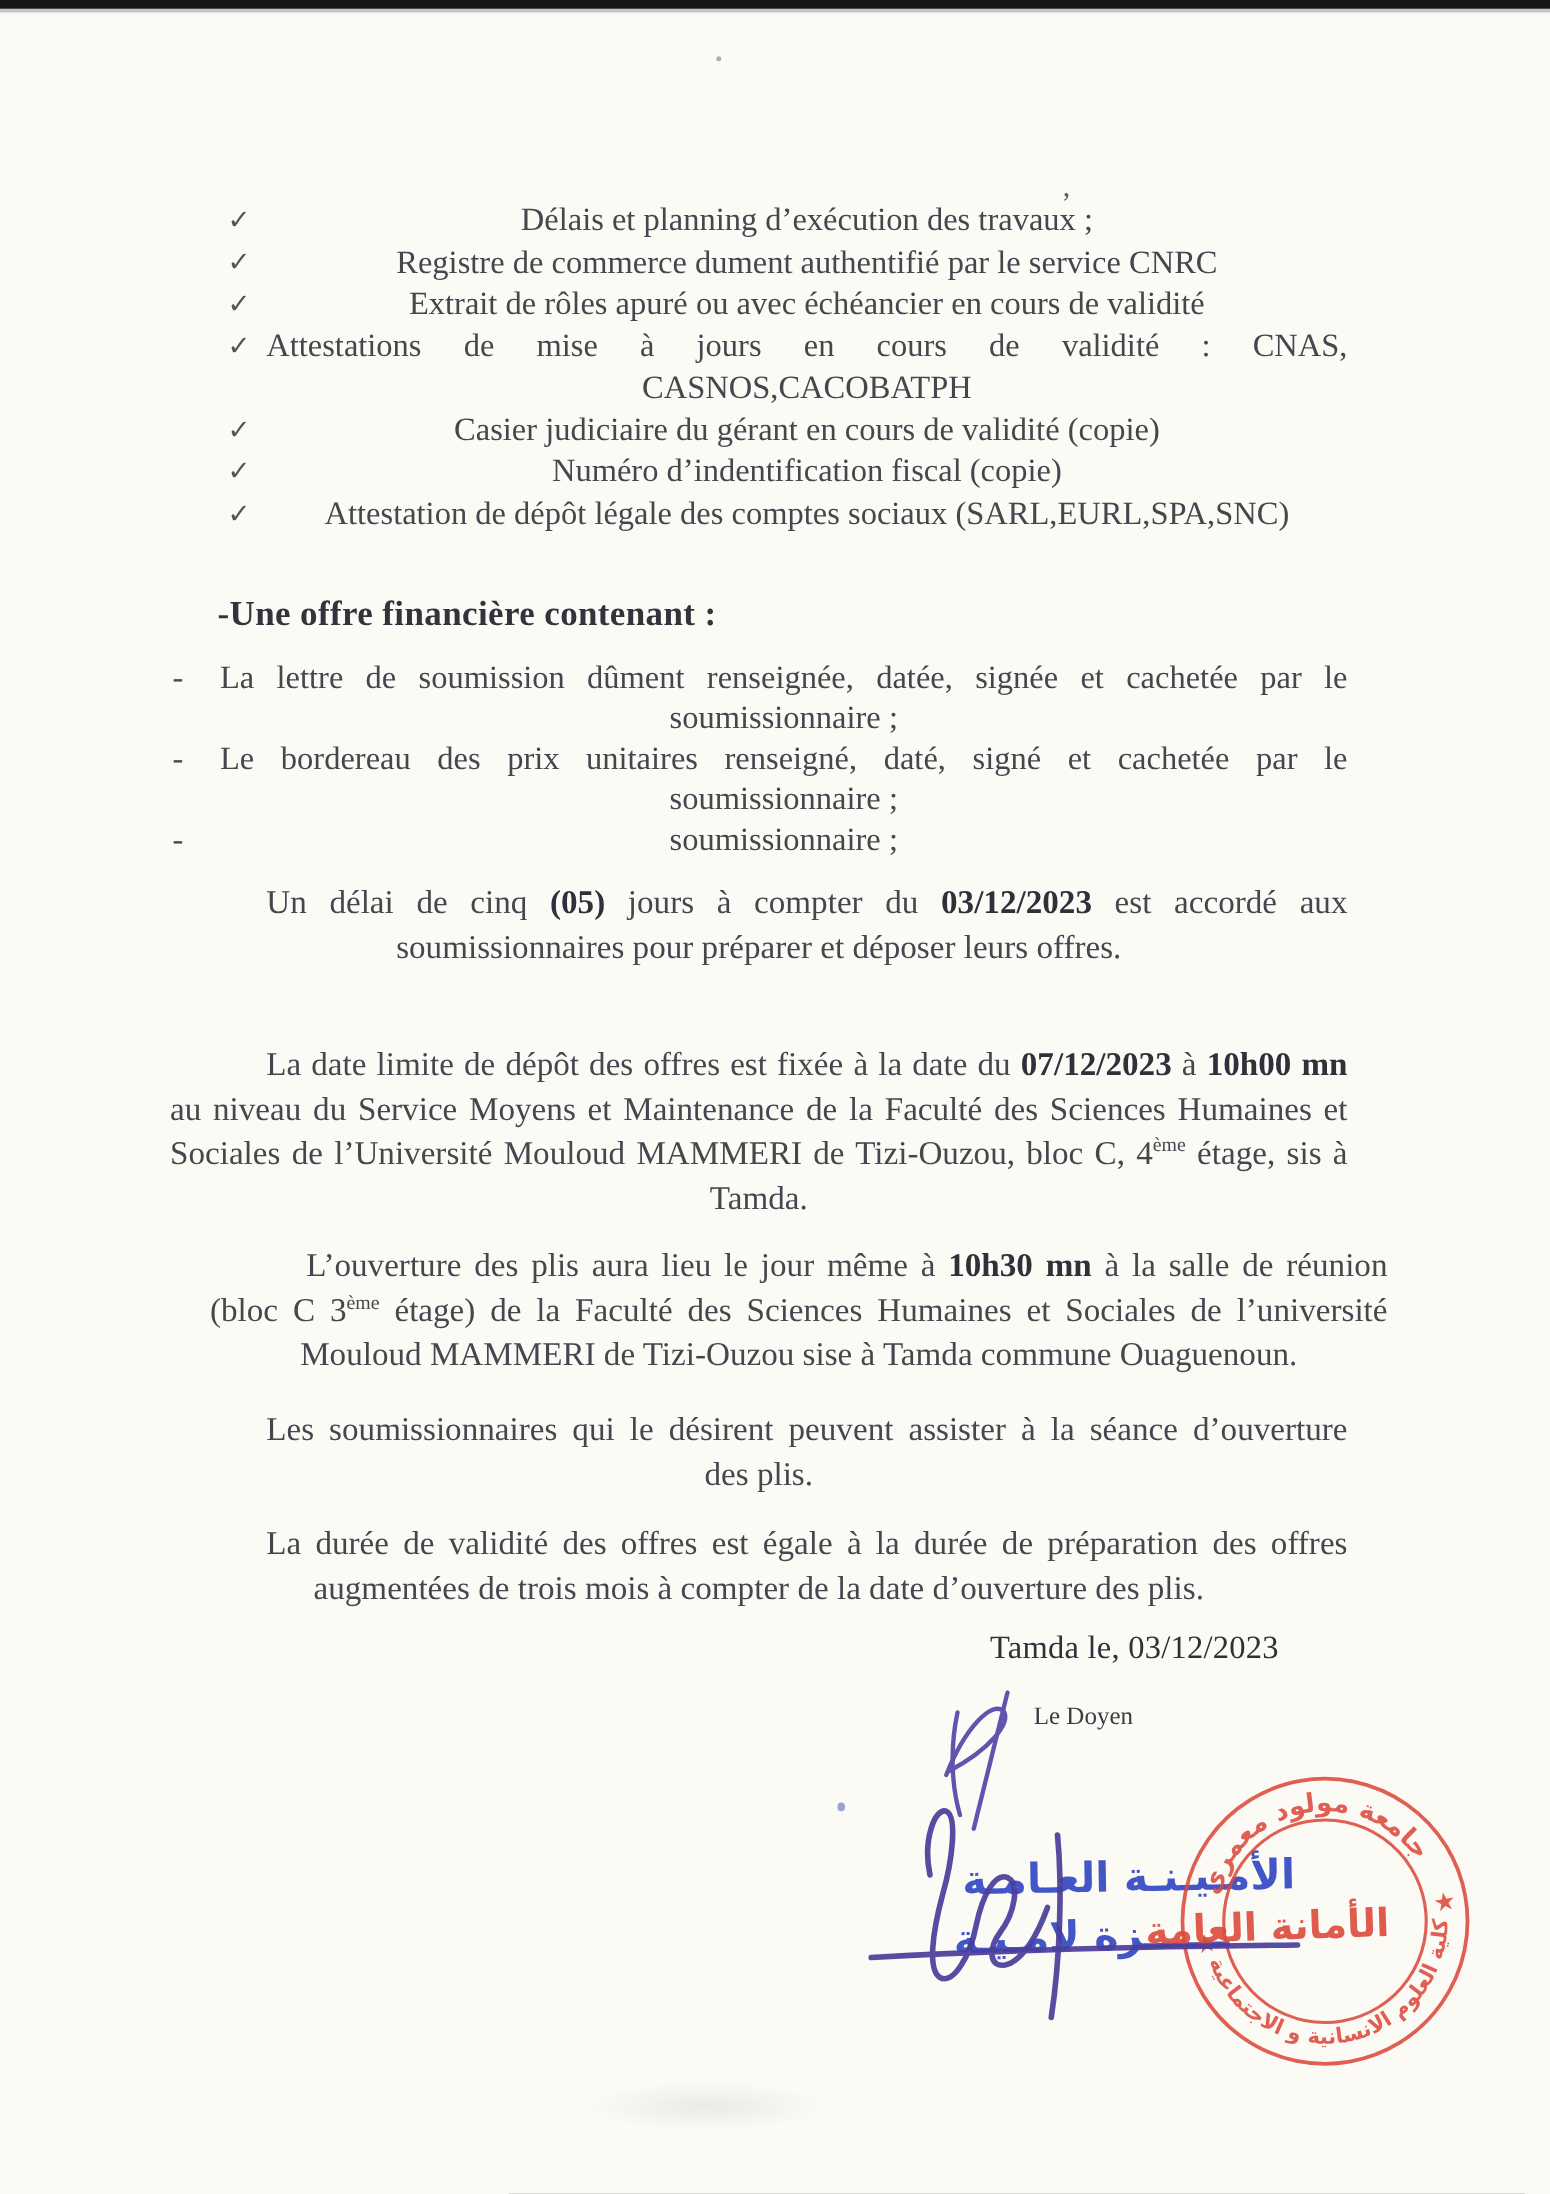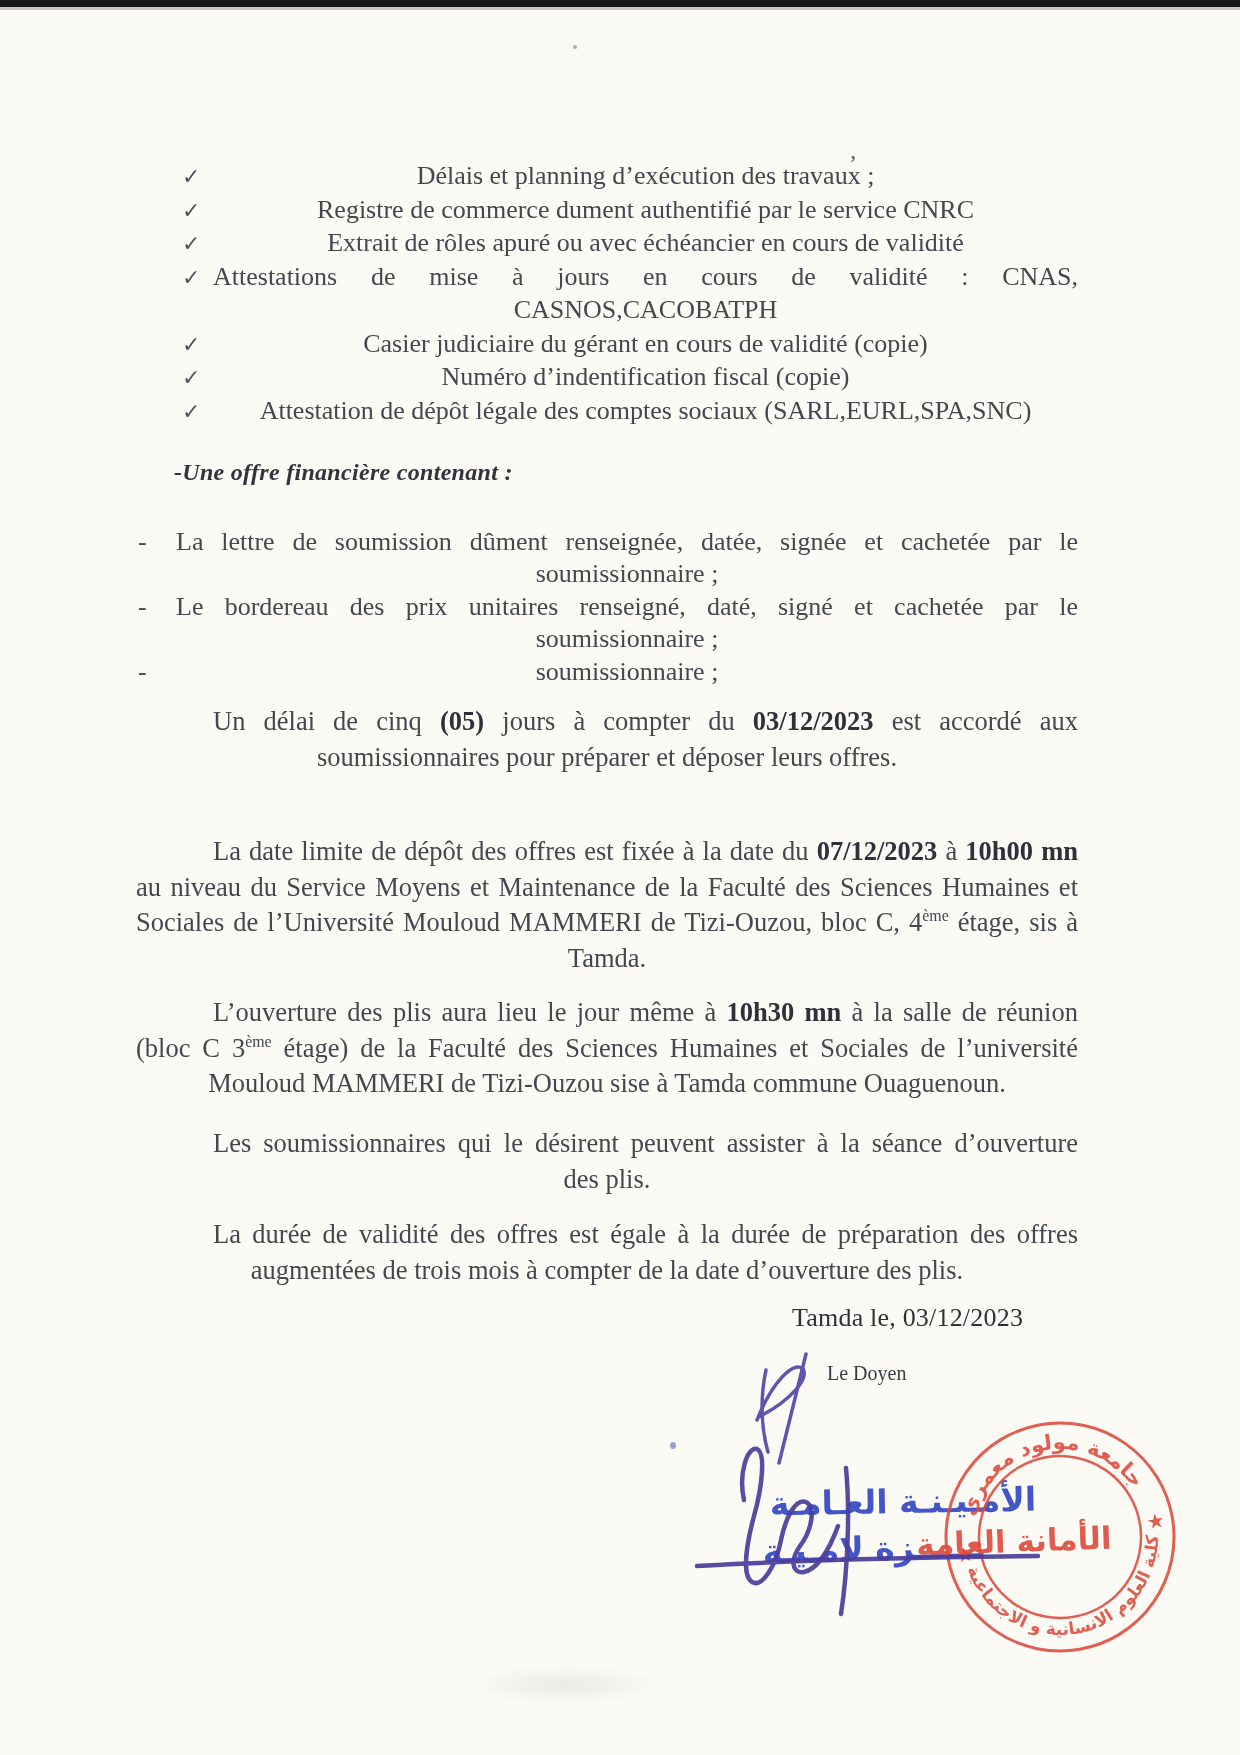--- a/index.html
+++ b/index.html
@@ -16,21 +16,21 @@
   .top-edge2{position:absolute;top:7px;left:0;width:100%;height:3px;background:rgba(40,40,40,.25);}
 
   
   .checklist{list-style:none;margin:0;padding:0;position:absolute;left:182px;top:159px;width:896px;
     font-size:26px;line-height:33.5px;}
   .chk{position:relative;padding-left:31px;}
   .check{position:absolute;left:0;top:1px;font-family:"DejaVu Sans",sans-serif;font-size:22px;color:#53535d;}
   .jl{text-align:justify;text-align-last:justify;}
   .ll{text-align:center;}
 
-  .heading{position:absolute;left:174px;top:459px;font-size:24px;font-weight:bold;color:#33333d;letter-spacing:.3px;font-style:italic;}
+  .heading{position:absolute;left:174px;top:476px;font-size:28px;font-weight:bold;color:#33333d;letter-spacing:.3px;}
 
   
   .dashlist{position:absolute;left:138px;top:526px;width:940px;font-size:26px;line-height:32.4px;}
   .ditem{position:relative;padding-left:38px;}
   .dash{position:absolute;left:0;top:0;color:#4a4a54;}
 
   
   .para{position:absolute;left:136px;width:942px;font-size:26.5px;line-height:35.5px;}
   .ind{padding-left:77px;}
   .b{font-weight:bold;color:#30303a;}
@@ -115,21 +115,21 @@
     <div class="jl ind">
       <span>La date limite de dépôt des offres est fixée à la date du </span><span class="b">07/12/2023</span><span> à </span><span class="b">10h00 mn</span>
     </div>
     <div class="jl">au niveau du Service Moyens et Maintenance de la Faculté des Sciences Humaines et</div>
     <div class="jl">
       <span>Sociales de l’Université Mouloud MAMMERI de Tizi-Ouzou, bloc C, 4</span><span class="sup">ème</span><span> étage, sis à</span>
     </div>
     <div class="ll">Tamda.</div>
   </div>
 
-  <div class="para" style="top:995px;">
+  <div class="para" style="top:995px;margin-left:32px;">
     <div class="jl ind">
       <span>L’ouverture des plis aura lieu le jour même à </span><span class="b">10h30 mn</span><span> à la salle de réunion</span>
     </div>
     <div class="jl">
       <span>(bloc C 3</span><span class="sup">ème</span><span> étage) de la Faculté des Sciences Humaines et Sociales de l’université</span>
     </div>
     <div class="ll">Mouloud MAMMERI de Tizi-Ouzou sise à Tamda commune Ouaguenoun.</div>
   </div>
 
   <div class="para" style="top:1126px;">

